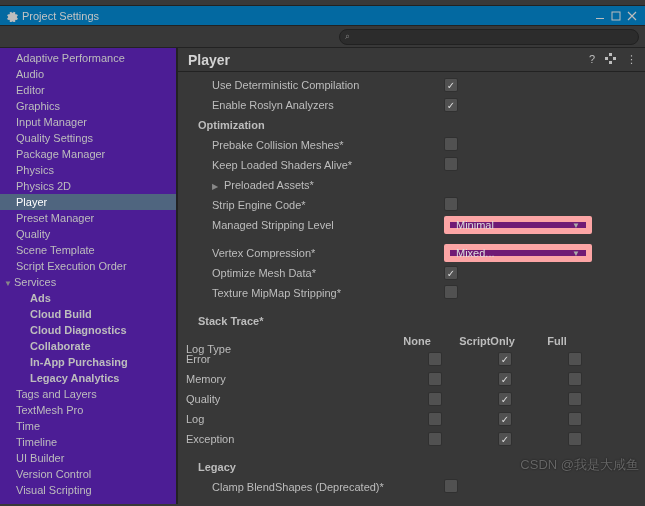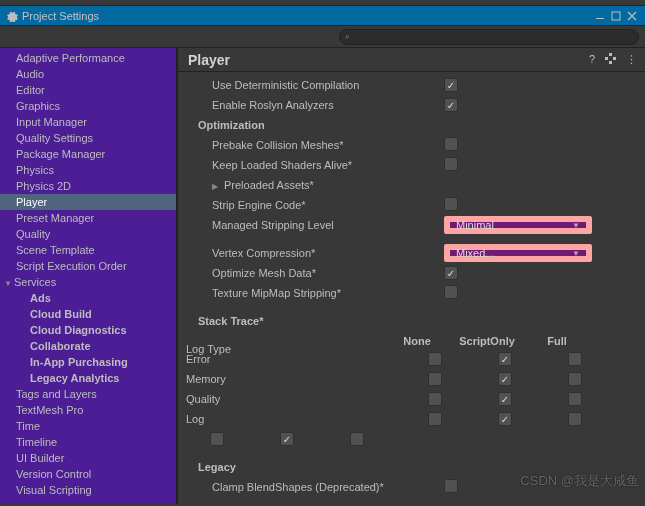--- a/index.html
+++ b/index.html
@@ -35,21 +35,21 @@
 .cb { width: 14px; height: 14px; background: #515151; border: 1px solid #303030; border-radius: 2px; display: inline-flex; align-items: center; justify-content: center; font-size: 10px; color: #ddd; }
 .dd { width: 148px; height: 18px; background: #701a75; border: 6px solid #fca5a5; border-radius: 2px; display: flex; align-items: center; padding: 0 6px; justify-content: space-between; color: #ddd; }
 .dd .caret { font-size: 8px; color: #aaa; }
 .foldout { display: inline-block; width: 10px; color: #888; font-size: 8px; margin-right: 2px; }
 .trace-hdr { display: flex; height: 18px; align-items: center; }
 .trace-hdr .th-lbl { flex: 0 0 200px; padding-left: 4px; color: #bdbdbd; margin-top: 16px; }
 .trace-hdr .th-col { width: 70px; text-align: center; color: #bdbdbd; font-weight: bold; }
 .trace-row { display: flex; height: 18px; align-items: center; margin-bottom: 2px; }
 .trace-row .tr-lbl { flex: 0 0 218px; padding-left: 4px; color: #bdbdbd; }
 .trace-row .tr-col { width: 70px; display: flex; justify-content: center; }
-.watermark { position: absolute; bottom: 16px; right: 6px; color: #7a7a7a; font-size: 13px; opacity: 0.7; text-shadow: 0 0 2px #000; }
+.watermark { position: absolute; bottom: 32px; right: 6px; color: #7a7a7a; font-size: 13px; opacity: 0.7; text-shadow: 0 0 2px #000; }
 svg { display: block; }
 </style>
 </head>
 <body>
 
 <div class="top-bar"></div>
 
 <div class="title-bar">
   <span class="gear">
     <svg width="12" height="12" viewBox="0 0 12 12">
@@ -236,20 +236,21 @@
             <span class="cb"></span>
           </span>
           <span class="tr-col">
             <span class="cb">✓</span>
           </span>
           <span class="tr-col">
             <span class="cb"></span>
           </span>
         </div>
         <div class="trace-row">
+          <span class="tr-lbl">Exception</span>
           <span class="tr-col">
             <span class="cb"></span>
           </span>
           <span class="tr-col">
             <span class="cb">✓</span>
           </span>
           <span class="tr-col">
             <span class="cb"></span>
           </span>
         </div>

